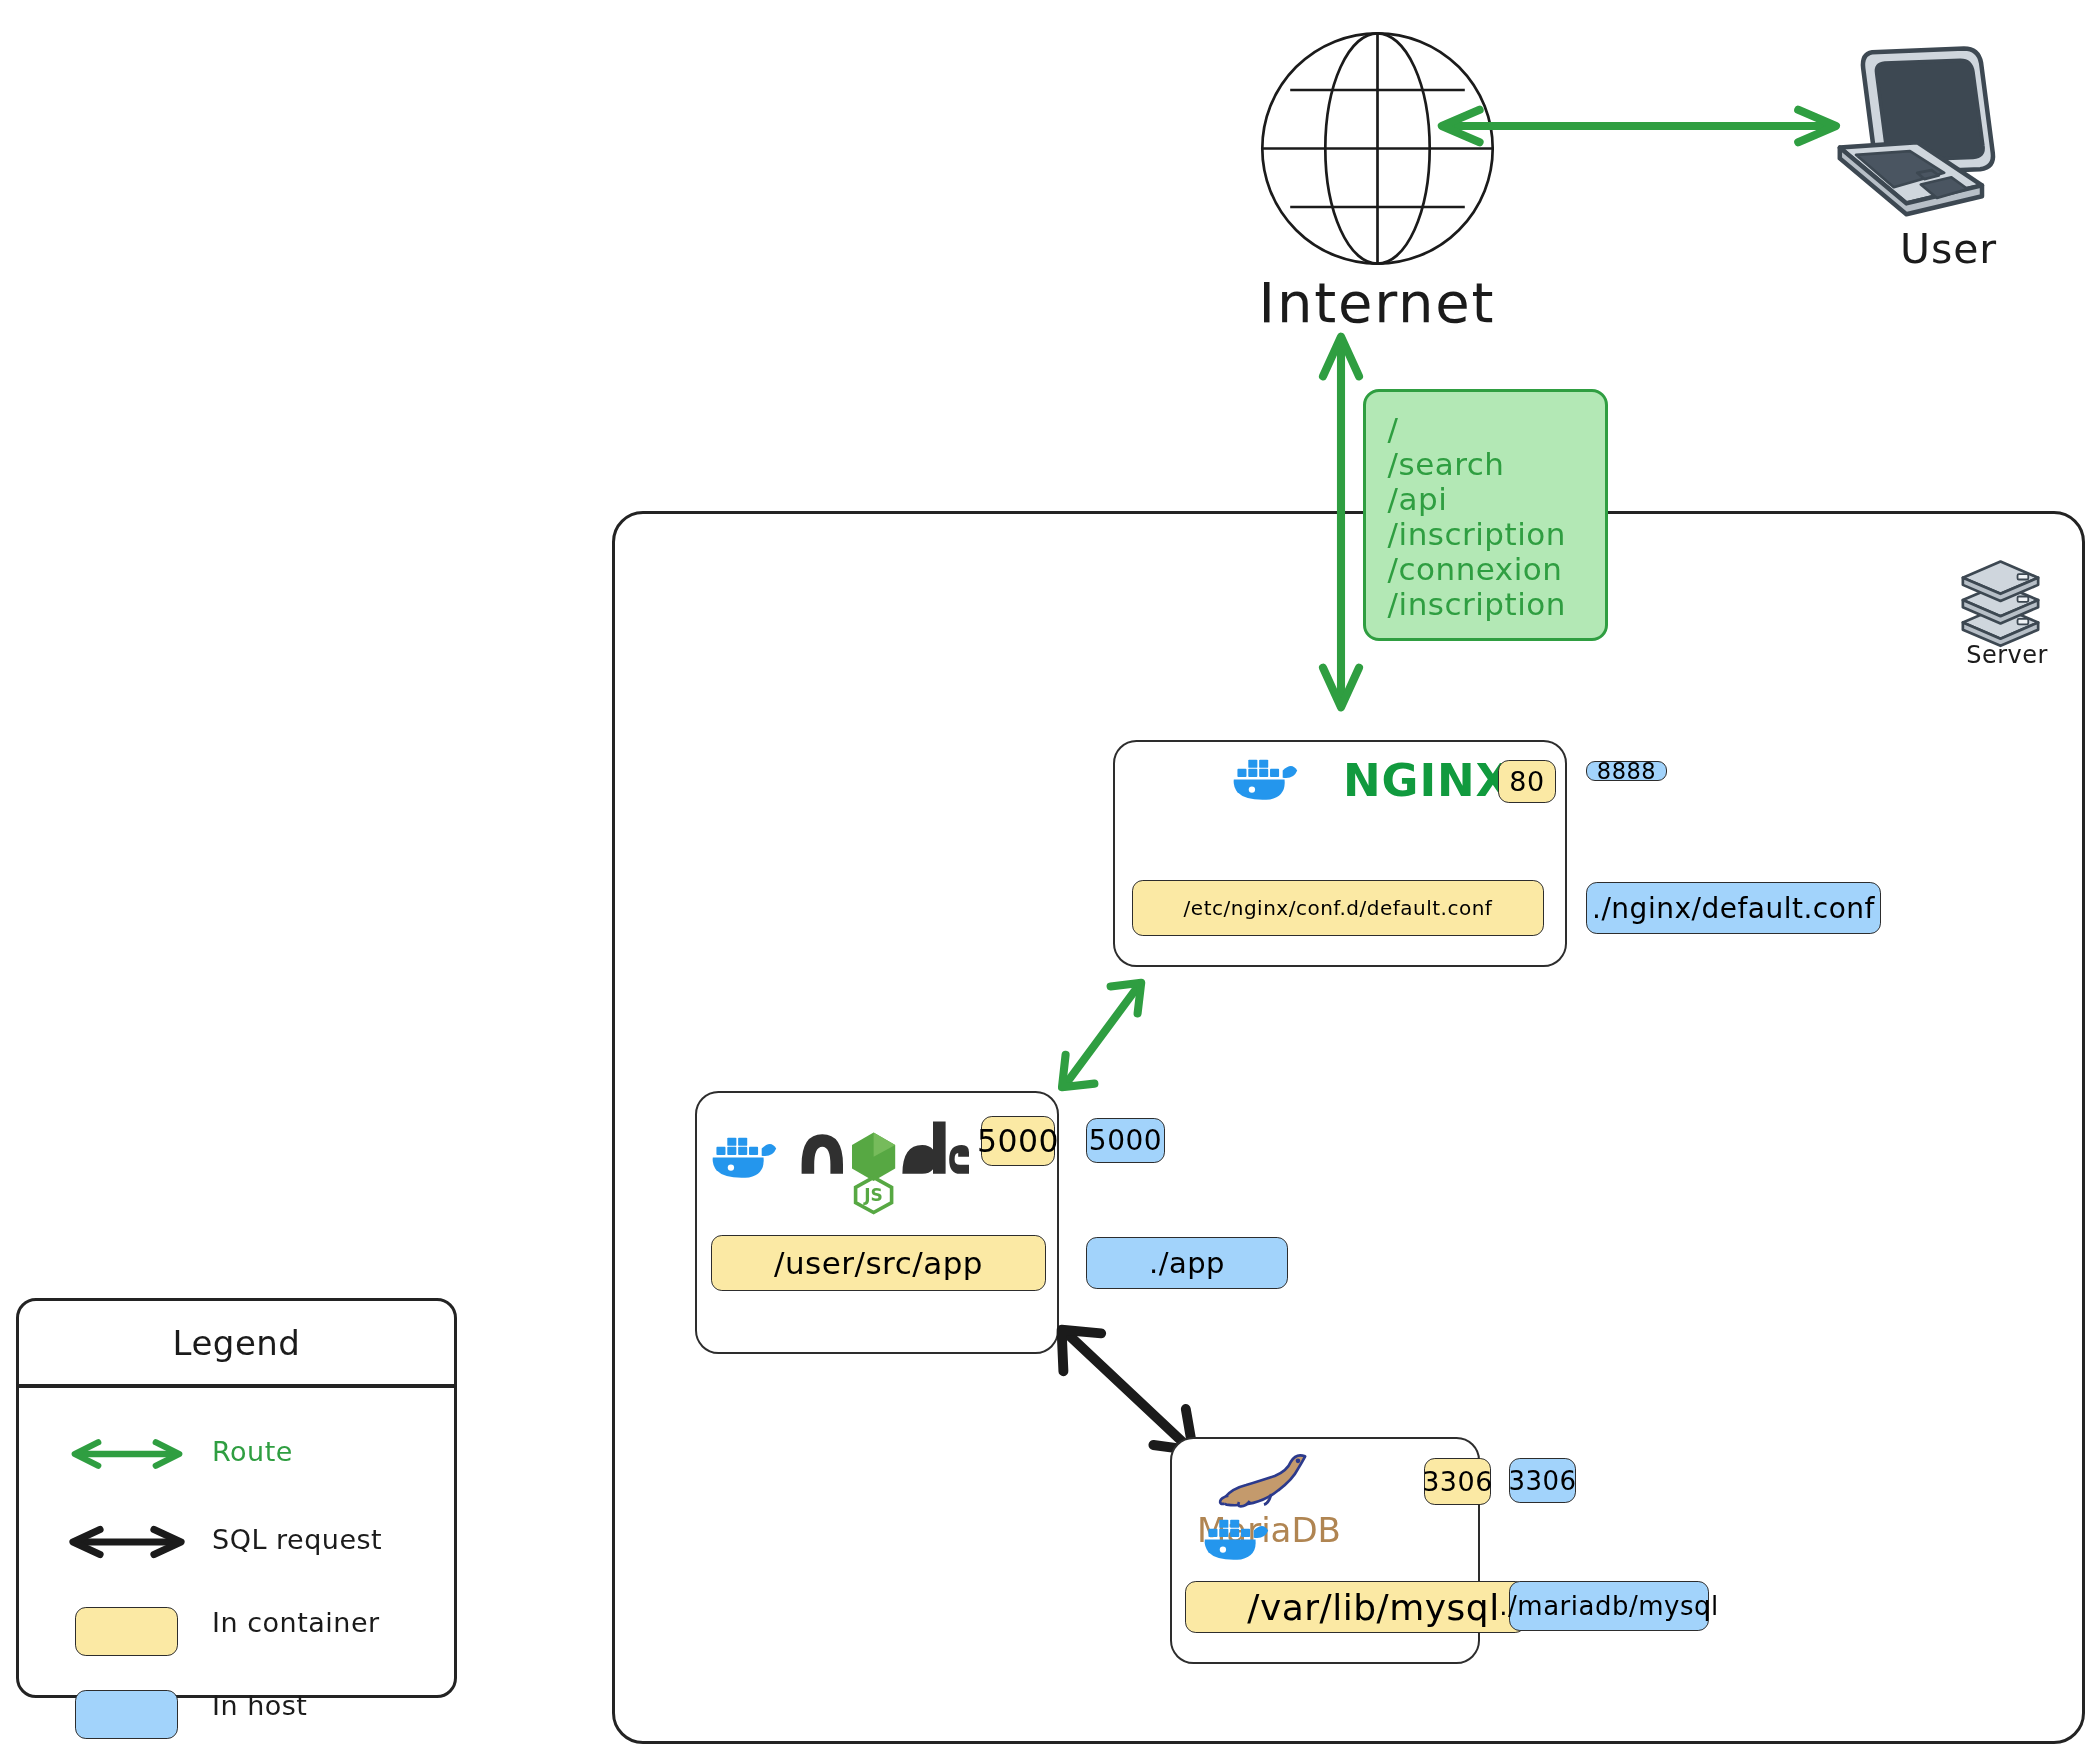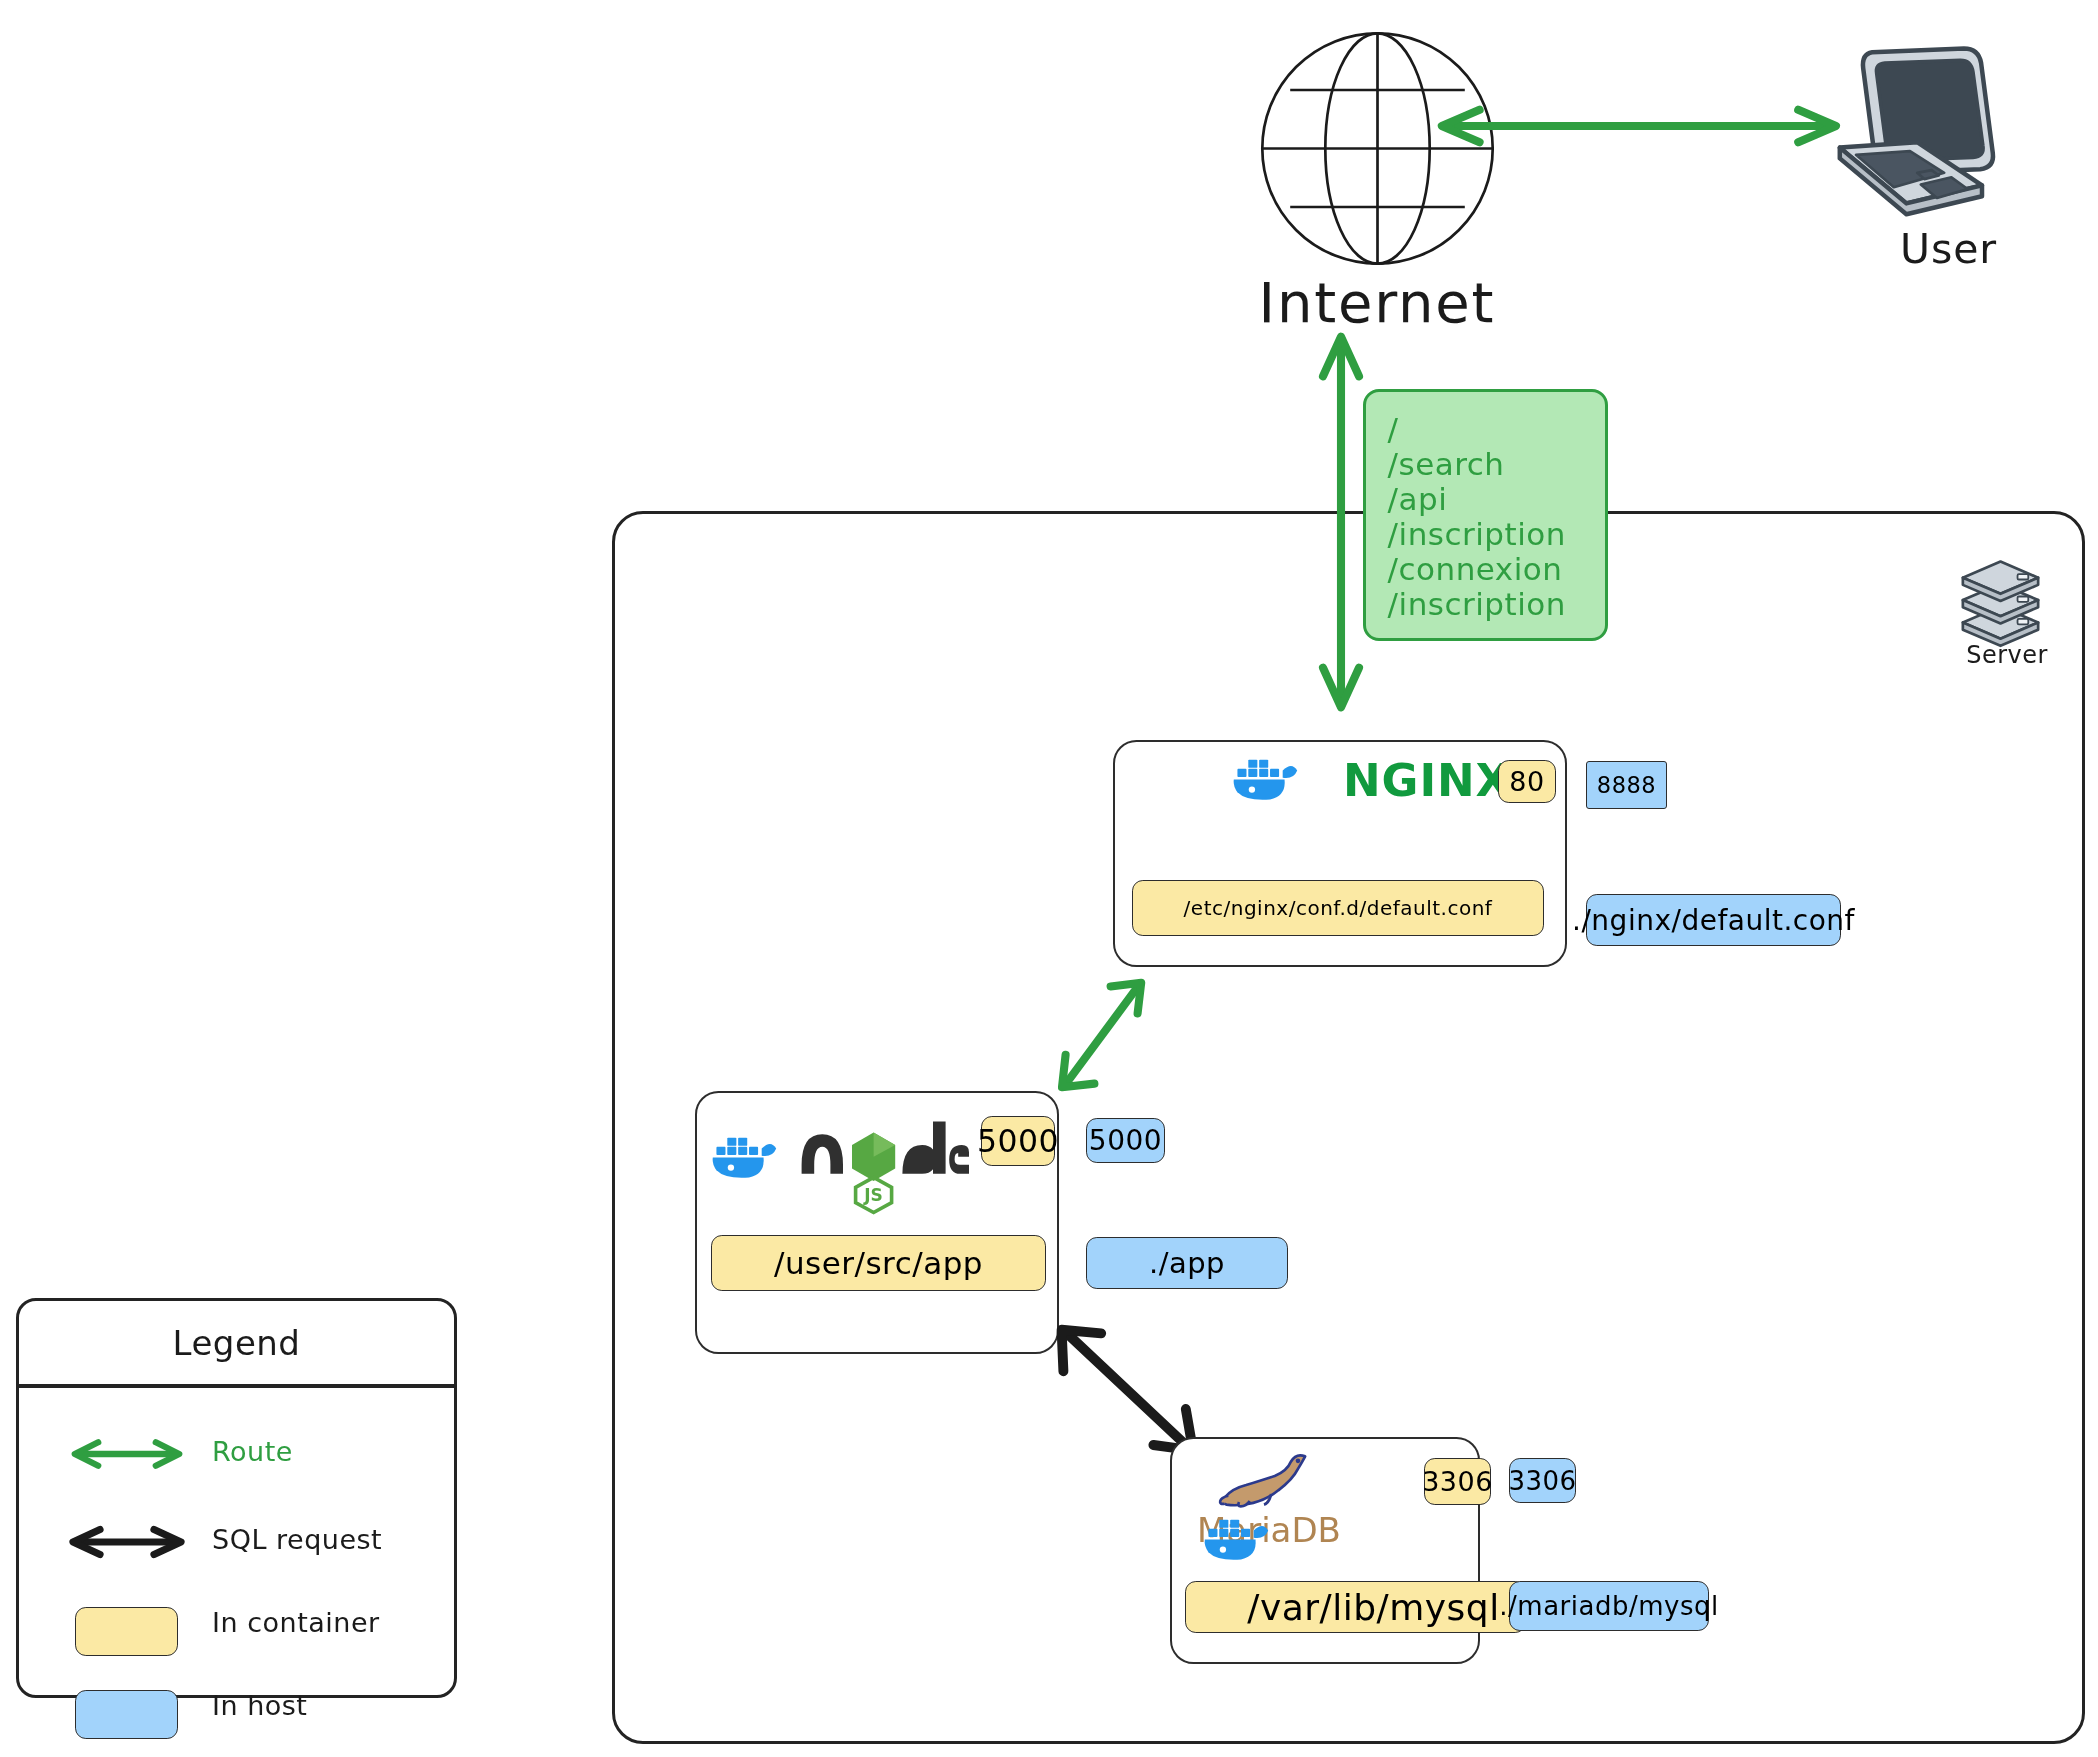--- a/index.html
+++ b/index.html
@@ -95,23 +95,23 @@
     border-radius: 10.8px;
     border: 1.8px solid #2d2d2d;
     color: #000000;
     white-space: nowrap;
   }
   .chip-yellow { background: #fbe9a4; }
   .chip-blue   { background: #a2d3fb; }
 
   
   #nginx-port      { left: 1498px; top: 760px; width: 58px;  height: 43px;  font-size: 27px; }
-  #nginx-host-port { left: 1586px; top: 761px; width: 81px;  height: 48px;  font-size: 22.5px; border-radius: 3px;}
+  #nginx-host-port { left: 1586px; top: 761px; width: 81px;  height: 20px;  font-size: 22.5px; border-radius: 9px;}
   #nginx-path      { left: 1132px; top: 880px; width: 412px; height: 56px;  font-size: 20px; }
-  #nginx-host-path { left: 1586px; top: 882px; width: 255px; height: 52px;  font-size: 28px; margin-top: 12px; }
+  #nginx-host-path { left: 1586px; top: 882px; width: 295px; height: 52px;  font-size: 28px; }
 
   
   #node-port       { left: 981px; top: 1116px; width: 74px;  height: 50px;  font-size: 31.5px; }
   #node-host-port  { left: 1086px; top: 1118px; width: 79px;  height: 45px;  font-size: 28px; }
   #node-path       { left: 711px;  top: 1235px; width: 335px; height: 56px;  font-size: 31px; }
   #node-host-path  { left: 1086px; top: 1237px; width: 202px; height: 52px;  font-size: 29px; }
 
   
   #maria-port      { left: 1424px; top: 1458px; width: 67px;  height: 47px;  font-size: 27px; }
   #maria-host-port { left: 1509px; top: 1458px; width: 67px;  height: 45px;  font-size: 26px; }

